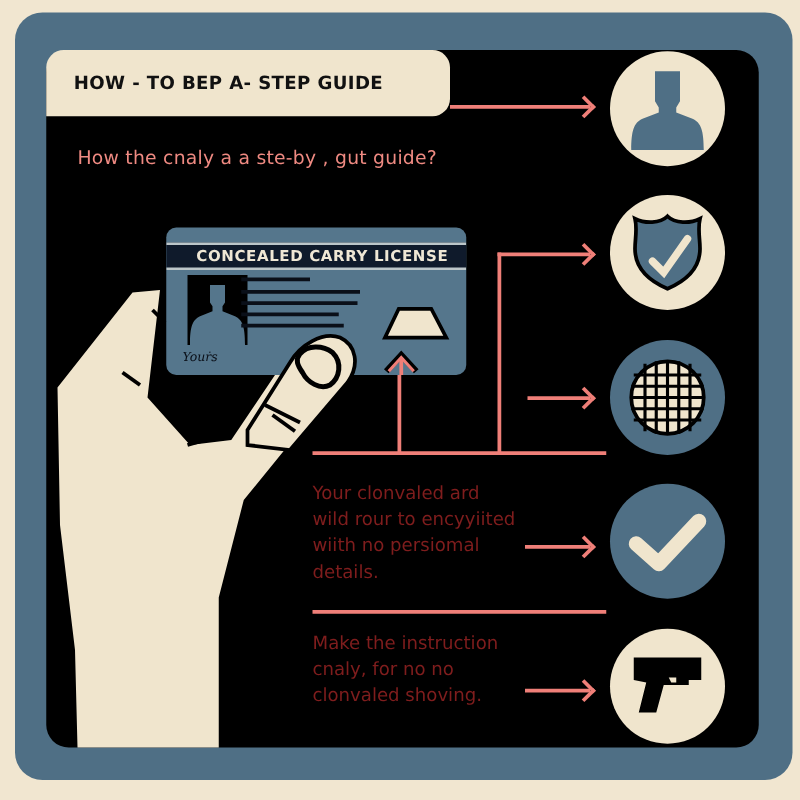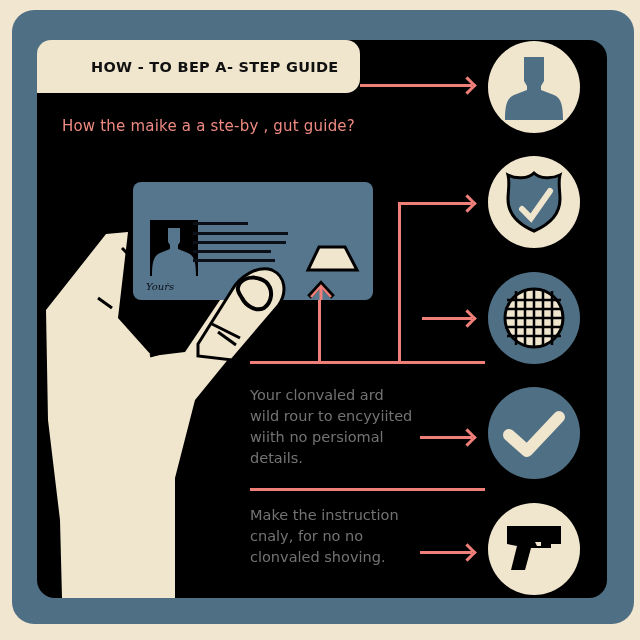--- a/index.html
+++ b/index.html
@@ -1,45 +1,45 @@
 <!DOCTYPE html>
 <html><head>
   <meta charset="utf-8">
   <style>
     html, body { margin:0; padding:0; }
     body { width:640px; height:640px; background:#f1e6d0; position:relative; overflow:hidden; font-family:"DejaVu Sans", sans-serif; }
     .frame { position:absolute; left:12px; top:10px; width:622px; height:614px; background:#4f6f85; border-radius:22px; }
     .panel { position:absolute; left:37px; top:40px; width:570px; height:558px; background:#000; border-radius:18px; overflow:hidden; }
     .title-box { position:absolute; left:37px; top:40px; width:323px; height:53px; background:#f0e5cd; border-radius:14px 14px 14px 0; display:flex; align-items:center; }
-    .title-text { margin-left:54px; font-family:"DejaVu Sans", sans-serif; font-weight:bold; font-size:14.5px; color:#111; letter-spacing:0.3px; }
+    .title-text { margin-left:22px; font-family:"DejaVu Sans", sans-serif; font-weight:bold; font-size:14.5px; color:#111; letter-spacing:0.3px; }
     .subtitle { position:absolute; left:62px; top:117px; color:#ef8a82; font-family:"DejaVu Sans", sans-serif; font-size:15px; letter-spacing:0.2px; }
     .line { position:absolute; background:#ef7f78; }
     .arrowhead { position:absolute; width:10px; height:10px; border-top:3px solid #ef7f78; border-right:3px solid #ef7f78; transform:rotate(45deg); }
     .circle { position:absolute; width:92px; height:92px; border-radius:50%; display:flex; align-items:center; justify-content:center; }
     .c-cream { background:#f0e5cd; }
     .c-blue { background:#4f6f85; }
     .card { position:absolute; left:133px; top:182px; width:240px; height:118px; background:#55768c; border-radius:8px; overflow:hidden; }
     .card-band { position:absolute; left:0; top:12px; width:100%; height:18px; background:#0f1a2b; border-top:2px solid #bcc6c9; border-bottom:2px solid #bcc6c9; }
     .card-title { position:absolute; left:24px; top:0; line-height:18px; color:#efe7d5; font-family:"DejaVu Sans", sans-serif; font-weight:bold; font-size:12px; letter-spacing:0.5px; }
     .photo { position:absolute; left:17px; top:38px; width:48px; height:56px; background:#000; overflow:hidden; }
     .card-line { position:absolute; height:3px; background:#0a0f18; }
     .sig { position:absolute; left:13px; top:99px; font-family:"DejaVu Serif", serif; font-style:italic; font-size:10px; color:#0a0f18; }
-    .body-text { position:absolute; font-family:"DejaVu Sans", sans-serif; font-size:14.5px; line-height:21px; color:#737373; white-space:pre-line; }
+    .body-text { position:absolute; font-family:"DejaVu Sans", sans-serif; font-size:14.5px; line-height:21px; color:#7f1d1d; white-space:pre-line; }
   </style>
 </head>
 <body>
 
 <div class="frame"></div>
 <div class="panel"></div>
 
 <div class="title-box">
   <span class="title-text">HOW - TO BEP A- STEP GUIDE</span>
 </div>
 
-<div class="subtitle">How the maike a a ste-by , gut guide?</div>
+<div class="subtitle">How the cnaly a a ste-by , gut guide?</div>
 
 <div class="line" style="left:360px;top:84px;width:112px;height:3px;"></div>
 <div class="arrowhead" style="left:461px;top:79px;"></div>
 
 <div class="line" style="left:398px;top:202px;width:74px;height:3px;"></div>
 <div class="arrowhead" style="left:461px;top:197px;"></div>
 <div class="line" style="left:398px;top:202px;width:3px;height:162px;"></div>
 
 <div class="line" style="left:422px;top:317px;width:50px;height:3px;"></div>
 <div class="arrowhead" style="left:461px;top:312px;"></div>
@@ -52,20 +52,23 @@
 <div class="arrowhead" style="left:461px;top:431px;"></div>
 
 <div class="line" style="left:420px;top:551px;width:52px;height:3px;"></div>
 <div class="arrowhead" style="left:461px;top:546px;"></div>
 
 <svg style="position:absolute;left:0;top:0;" width="640" height="640" viewBox="0 0 640 640">
   <path d="M128,232 L106,234 L46,310 L48,420 L60,520 L62,598 L175,598 L175,478 L195,400 L252,330 L272,300 L282,285 L270,272 L248,268 L220,300 L185,352 L152,356 L118,318 L128,232 Z" fill="#f0e5cd"></path>
 </svg>
 
 <div class="card">
+  <div class="card-band">
+    <span class="card-title">CONCEALED CARRY LICENSE</span>
+  </div>
   <div class="photo">
     <svg width="48" height="56" viewBox="0 0 48 56">
       <path d="M18,8 h12 v14 l-2,3 v4 l10,4 c6,3 8,8 8,23 h-44 c0,-15 2,-20 8,-23 l10,-4 v-4 l-2,-3 z" fill="#55768c"></path>
     </svg>
   </div>
   <div class="card-line" style="left:60px;top:40px;width:55px;"></div>
   <div class="card-line" style="left:60px;top:50px;width:95px;"></div>
   <div class="card-line" style="left:60px;top:59px;width:93px;"></div>
   <div class="card-line" style="left:60px;top:68px;width:78px;"></div>
   <div class="card-line" style="left:60px;top:77px;width:82px;"></div>

